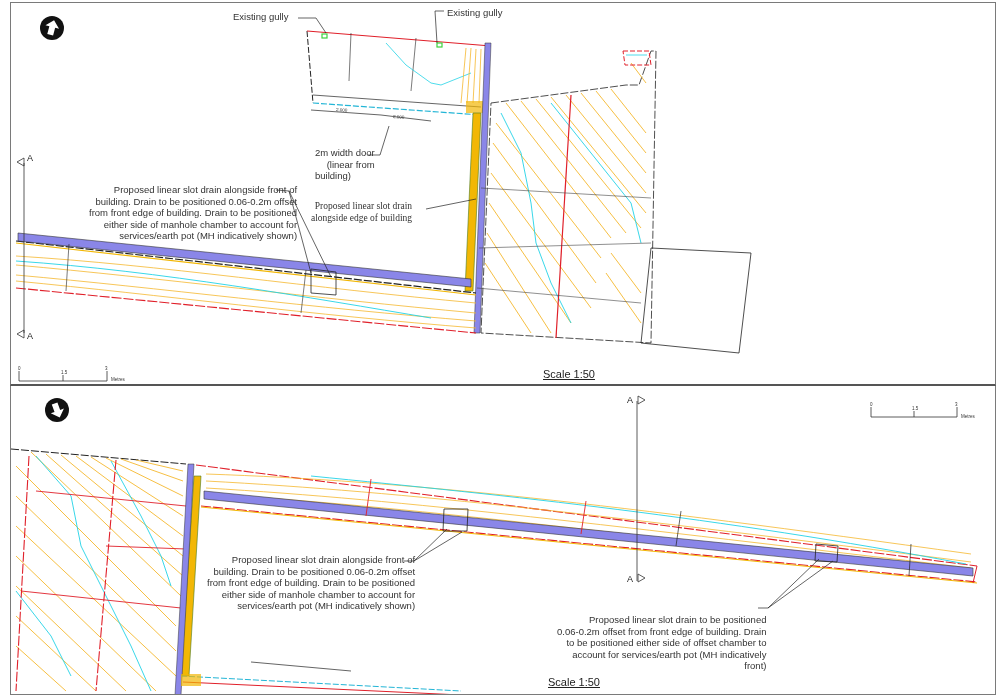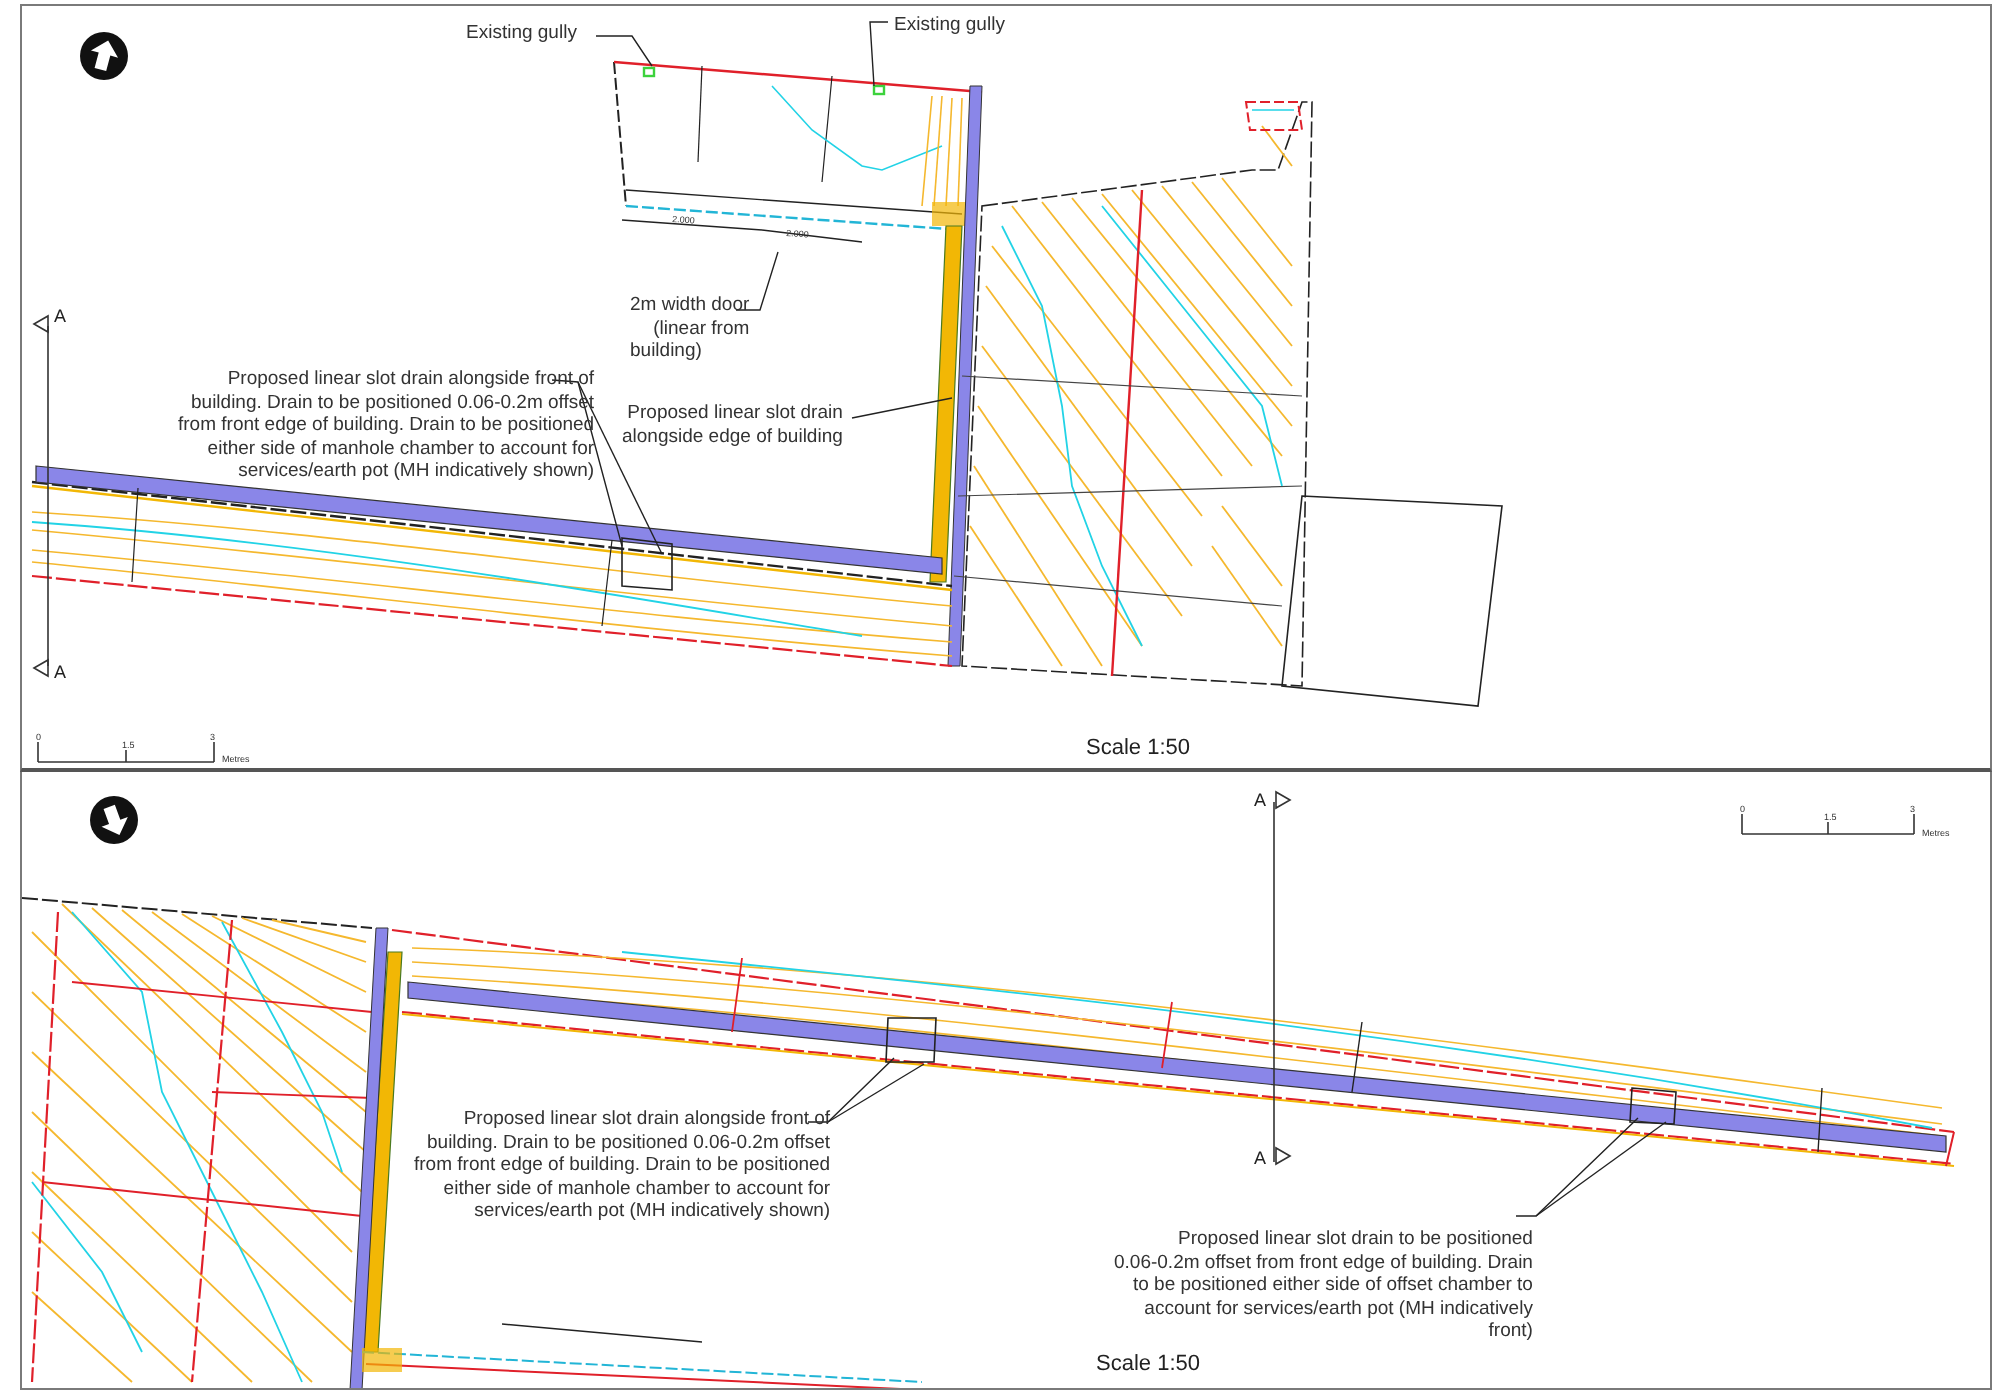--- a/index.html
+++ b/index.html
@@ -3,21 +3,21 @@
 <meta charset="utf-8">
 <style>
   html, body { margin:0; padding:0; background:#ffffff; }
   body { width:1000px; height:695px; position:relative; overflow:hidden; font-family:"Liberation Sans", sans-serif; color:#222; }
   .panel { position:absolute; left:10px; width:986px; border:1px solid #7a7a7a; background:#fff; overflow:hidden; box-sizing:border-box; }
   #panel-top { top:2px; height:384px; border-bottom:2px solid #555; }
   #panel-bottom { top:386px; height:309px; border-top:none; }
   svg.drawing { position:absolute; left:0; top:0; }
   .label { position:absolute; font-size:9.5px; line-height:11.5px; color:#333; white-space:nowrap; }
   .label.right { text-align:right; }
-  .scale-title { position:absolute; font-size:11px; color:#222; }
+  .scale-title { position:absolute; font-size:11px; text-decoration:underline; color:#222; }
   .small { font-size:4.5px; fill:#333; }
 </style>
 </head>
 <body>
 
 <div class="panel" id="panel-top">
   <svg class="drawing" width="986" height="384" viewBox="0 0 986 384">
 
     <g transform="translate(41,25)">
       <circle r="12" fill="#111"></circle>
@@ -140,21 +140,21 @@
     <div>(linear from</div>
     <div style="text-align:left">building)</div>
   </div>
   <div class="label right" style="left:78px;top:181px;">
     <div>Proposed linear slot drain alongside front of</div>
     <div>building. Drain to be positioned 0.06-0.2m offset</div>
     <div>from front edge of building. Drain to be positioned</div>
     <div>either side of manhole chamber to account for</div>
     <div>services/earth pot (MH indicatively shown)</div>
   </div>
-  <div class="label right" style="left:300px;top:198px;">
+  <div class="label right" style="left:300px;top:198px;font-family:Liberation Serif, serif;">
     <div>Proposed linear slot drain</div>
     <div>alongside edge of building</div>
   </div>
   <div class="scale-title" style="left:532px;top:365px;">Scale 1:50</div>
 </div>
 
 <div class="panel" id="panel-bottom">
   <svg class="drawing" width="986" height="309" viewBox="0 0 986 309">
     <g transform="translate(46,24)">
       <circle r="12" fill="#111"></circle>

